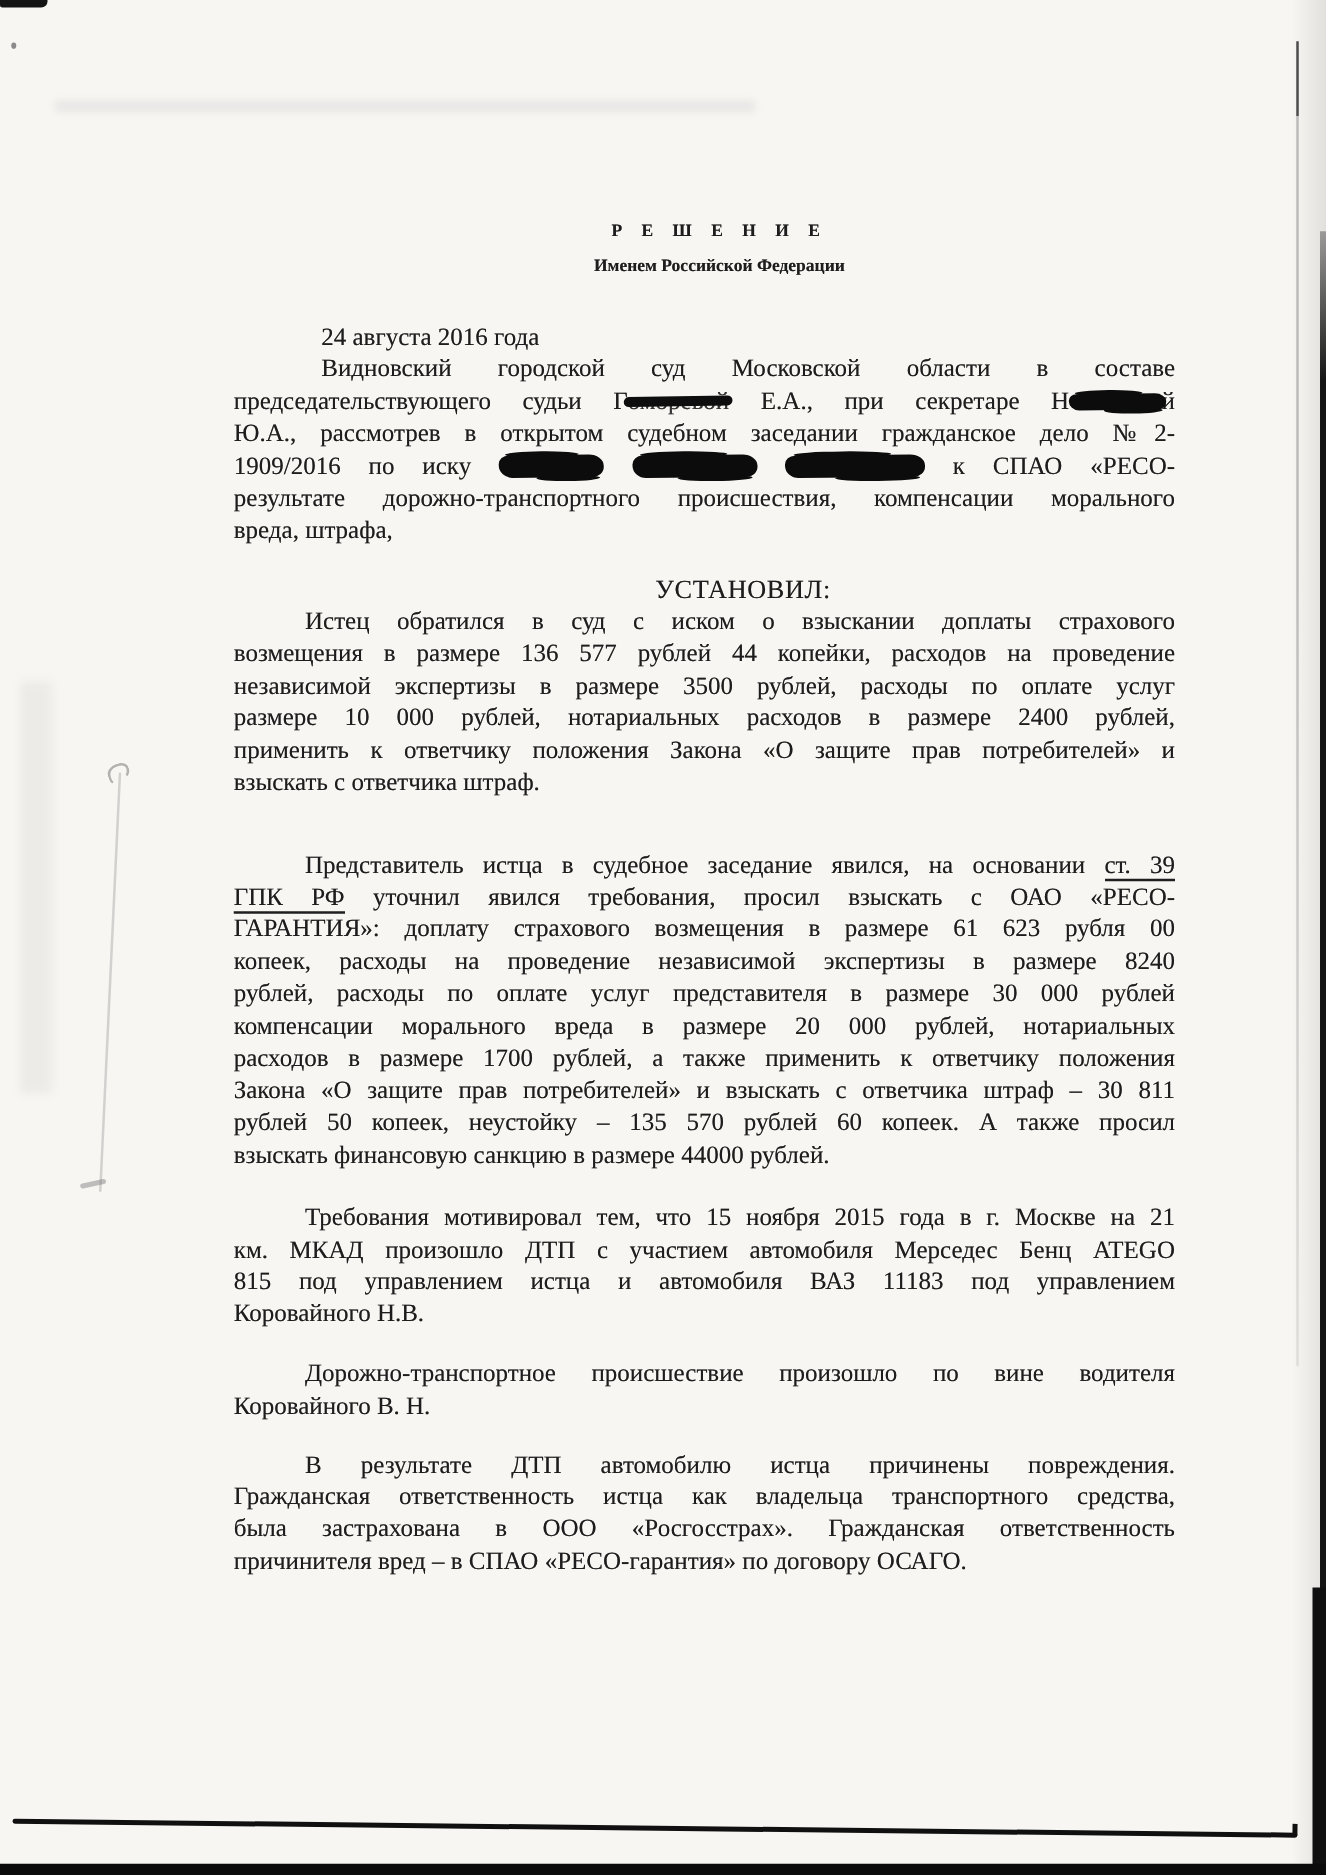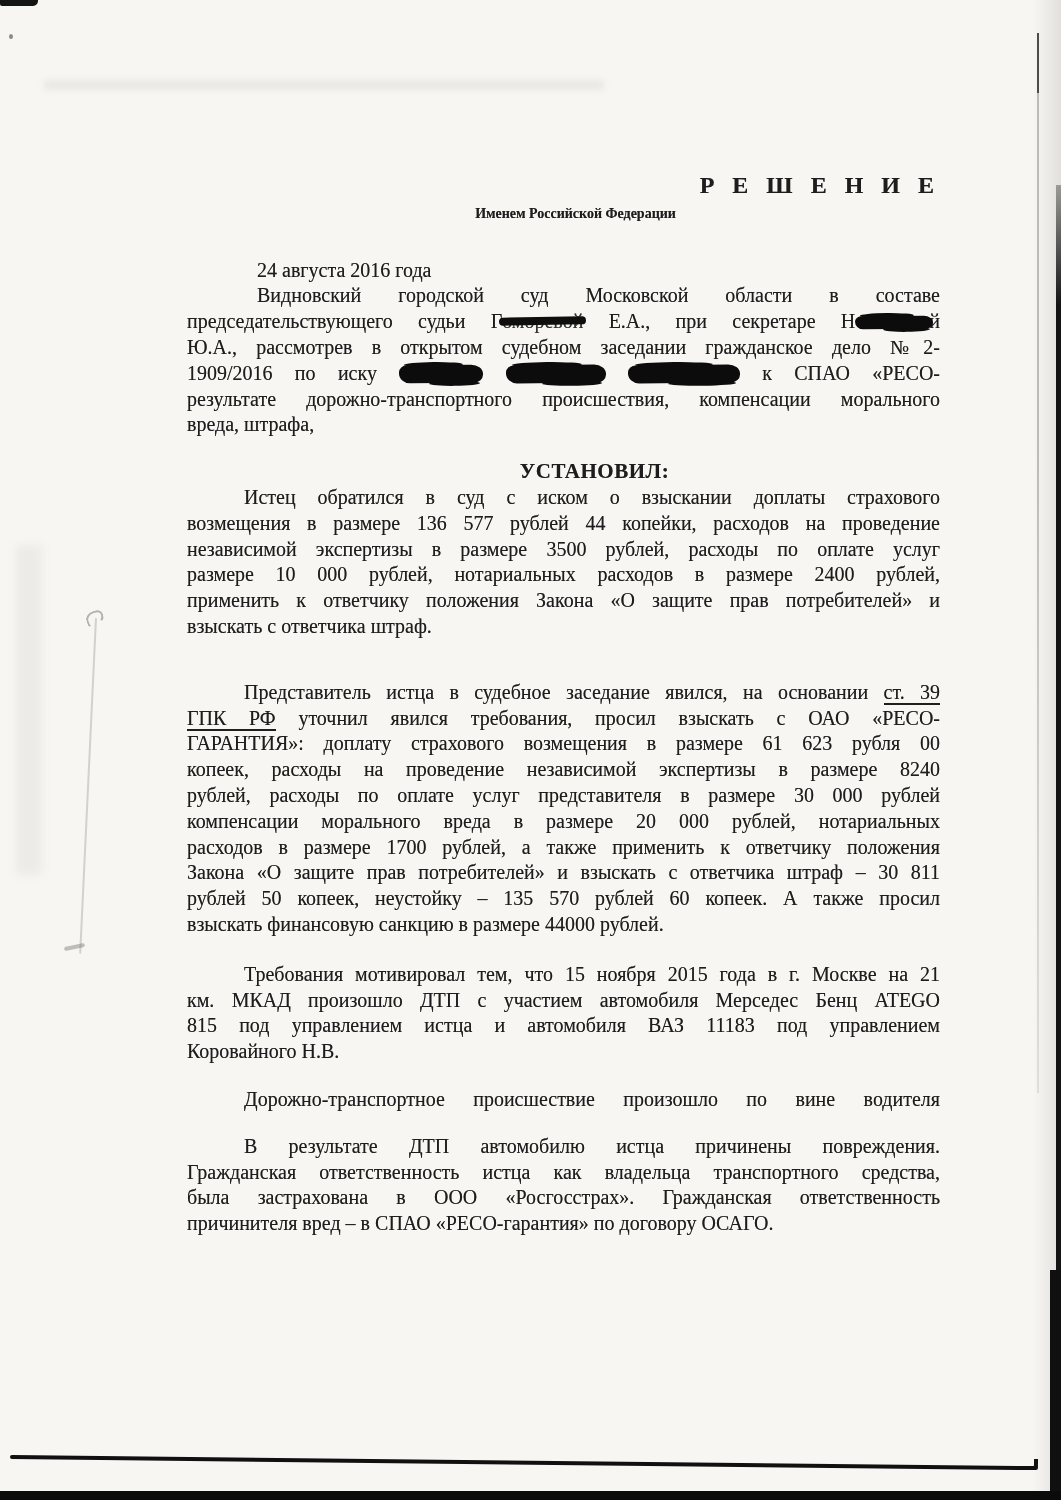--- a/index.html
+++ b/index.html
@@ -31,28 +31,28 @@
     transform:rotate(.62deg);transform-origin:left center}
   .art-bottom-line::after{content:"";position:absolute;right:0;top:-7px;width:4px;height:9px;background:#101010}
   .art-bottom-band{left:0;top:1491px;width:1061px;height:9px;background:#0b0b0b}
 
   
   .doc{
     position:absolute;left:187px;top:173px;width:753px;
     font-size:20px;line-height:25.8px;
     text-shadow:0 0 .5px rgba(25,25,25,.55);
   }
-  .h1{text-align:right;font-weight:bold;font-size:24px;letter-spacing:6px;padding-left:24px}
+  .h1{text-align:center;font-weight:bold;font-size:14px;letter-spacing:6px;padding-left:24px}
   .h2{text-align:center;font-weight:bold;font-size:14px;margin-top:2px;padding-left:24px}
   .date{margin-top:31px;text-indent:70px}
   .ln{text-align:justify;text-align-last:justify}
   .ln.last{text-align-last:left}
   .ind57{text-indent:57px}
   .ind70{text-indent:70px}
-  .h3{text-align:center;font-weight:bold;font-size:21px;letter-spacing:.5px;margin-top:21px;padding-left:62px}
+  .h3{text-align:center;font-weight:normal;font-size:21px;letter-spacing:.5px;margin-top:21px;padding-left:62px}
   .p2{margin-top:40px}
   .p3{margin-top:24px}
   .p4{margin-top:22px}
   .p5{margin-top:21px}
 
   
   .u{border-bottom:2px solid #1f1f1f}
 
   
   .redact{display:inline-block;background:#0c0c0c;vertical-align:-3px;position:relative;z-index:2;
@@ -129,20 +129,21 @@
 
   <div class="p3">
     <div class="ln ind57">Требования мотивировал тем, что 15 ноября 2015 года в г. Москве на 21</div>
     <div class="ln">км. МКАД произошло ДТП с участием автомобиля Мерседес Бенц ATEGO</div>
     <div class="ln">815 под управлением истца и автомобиля ВАЗ 11183 под управлением</div>
     <div class="ln last">Коровайного Н.В.</div>
   </div>
 
   <div class="p4">
     <div class="ln ind57">Дорожно-транспортное происшествие произошло по вине водителя</div>
+    <div class="ln last">Коровайного В. Н.</div>
   </div>
 
   <div class="p5">
     <div class="ln ind57">В результате ДТП автомобилю истца причинены повреждения.</div>
     <div class="ln">Гражданская ответственность истца как владельца транспортного средства,</div>
     <div class="ln">была застрахована в ООО «Росгосстрах». Гражданская ответственность</div>
     <div class="ln last">причинителя вред – в СПАО «РЕСО-гарантия» по договору ОСАГО.</div>
   </div>
 
 </div>

